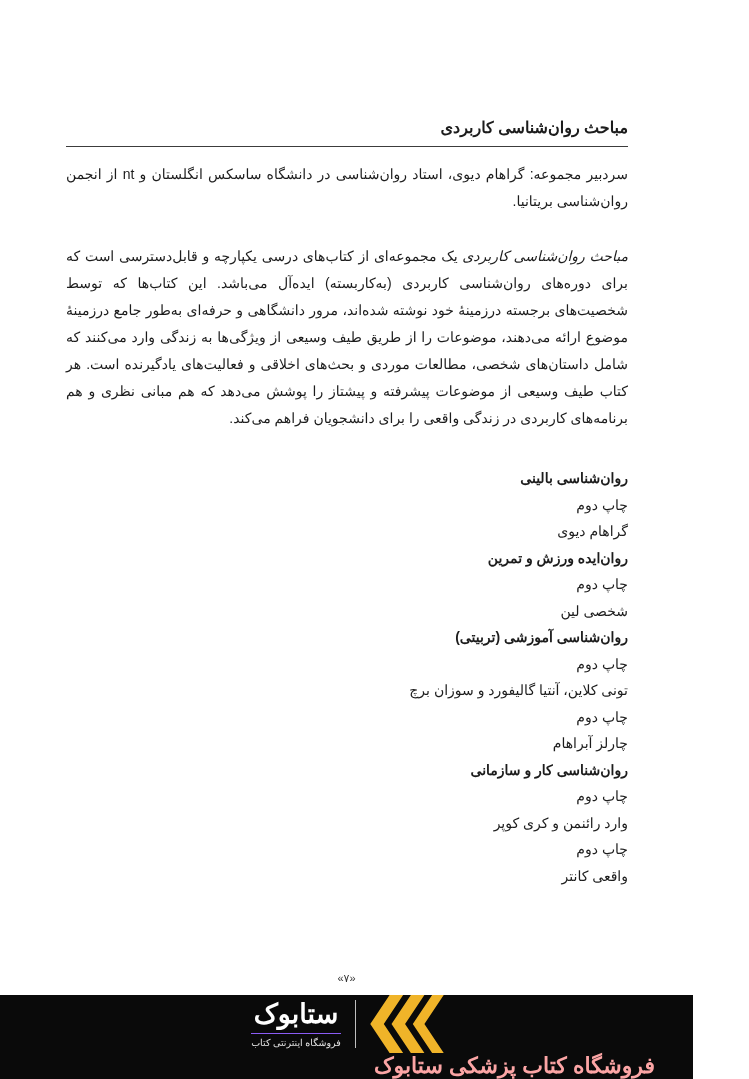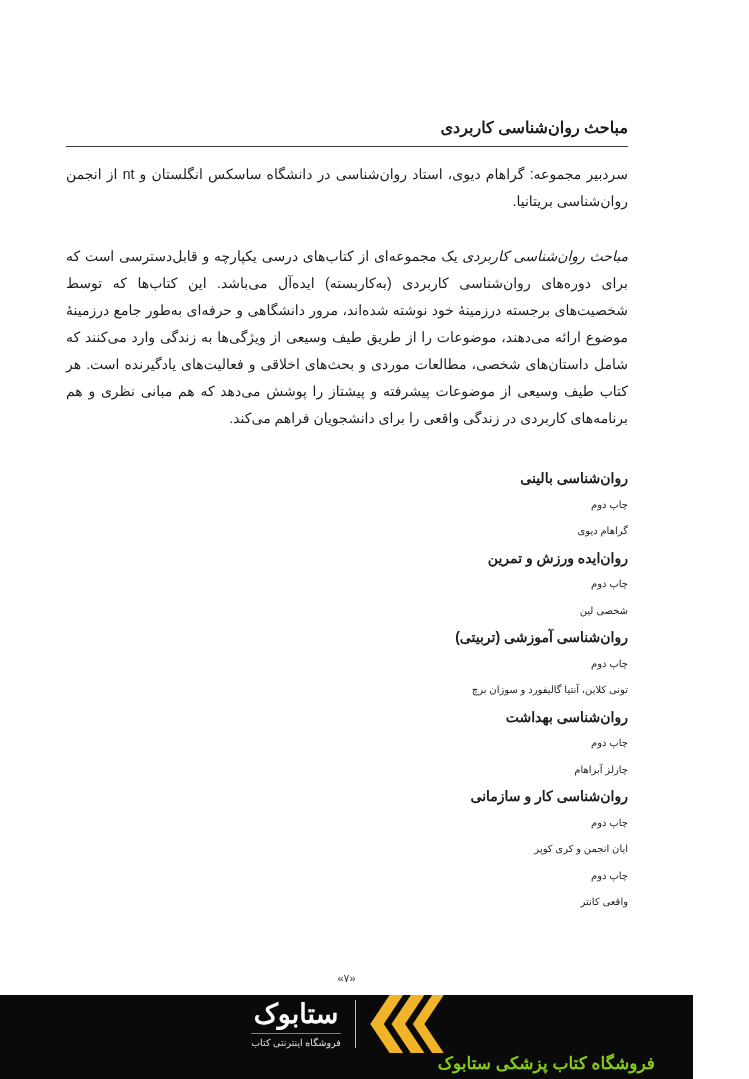--- a/index.html
+++ b/index.html
@@ -40,21 +40,21 @@
   .book-list {
     margin-top: 33px;
     text-align: right;
   }
   .book-title {
     font-size: 14px;
     font-weight: bold;
     line-height: 26.5px;
   }
   .book-edition, .book-author {
-    font-size: 10px;
+    font-size: 14px;
     line-height: 26.5px;
   }
   .page-number {
     position: absolute;
     left: 0; right: 0;
     bottom: 94px;
     text-align: center;
     font-size: 11px;
     color: #333333;
   }
@@ -102,22 +102,22 @@
   }
   .chevrons { display: block; }
   .footer-right {
     margin-left: auto;
     display: flex;
     flex-direction: column;
     align-items: flex-end;
     gap: 7px;
   }
   .store-name {
-    color: #84cc16;
-    font-size: 17px;
+    color: #fca5a5;
+    font-size: 22px;
     font-weight: bold;
     direction: rtl;
   }
   .website {
     color: #ffffff;
     font-size: 20px;
     font-weight: bold;
     letter-spacing: 6px;
     direction: ltr;
     cursor: pointer;
@@ -152,29 +152,28 @@
         <div class="book-author">شخصی لین</div>
       </div>
 
       <div class="book-item">
         <div class="book-title">روان‌شناسی آموزشی (تربیتی)</div>
         <div class="book-edition">چاپ دوم</div>
         <div class="book-author">تونی کلاین، آنتیا گالیفورد و سوزان برچ</div>
       </div>
 
       <div class="book-item">
-        <div class="book-title">روان‌شناسی بهداشت</div>
         <div class="book-edition">چاپ دوم</div>
         <div class="book-author">چارلز آبراهام</div>
       </div>
 
       <div class="book-item">
         <div class="book-title">روان‌شناسی کار و سازمانی</div>
         <div class="book-edition">چاپ دوم</div>
-        <div class="book-author">ایان انجمن و کری کوپر</div>
+        <div class="book-author">وارد رائنمن و کری کوپر</div>
       </div>
 
       <div class="book-item">
         <div class="book-edition">چاپ دوم</div>
         <div class="book-author">واقعی کانتر</div>
       </div>
 
     </div>
   </div>
 

